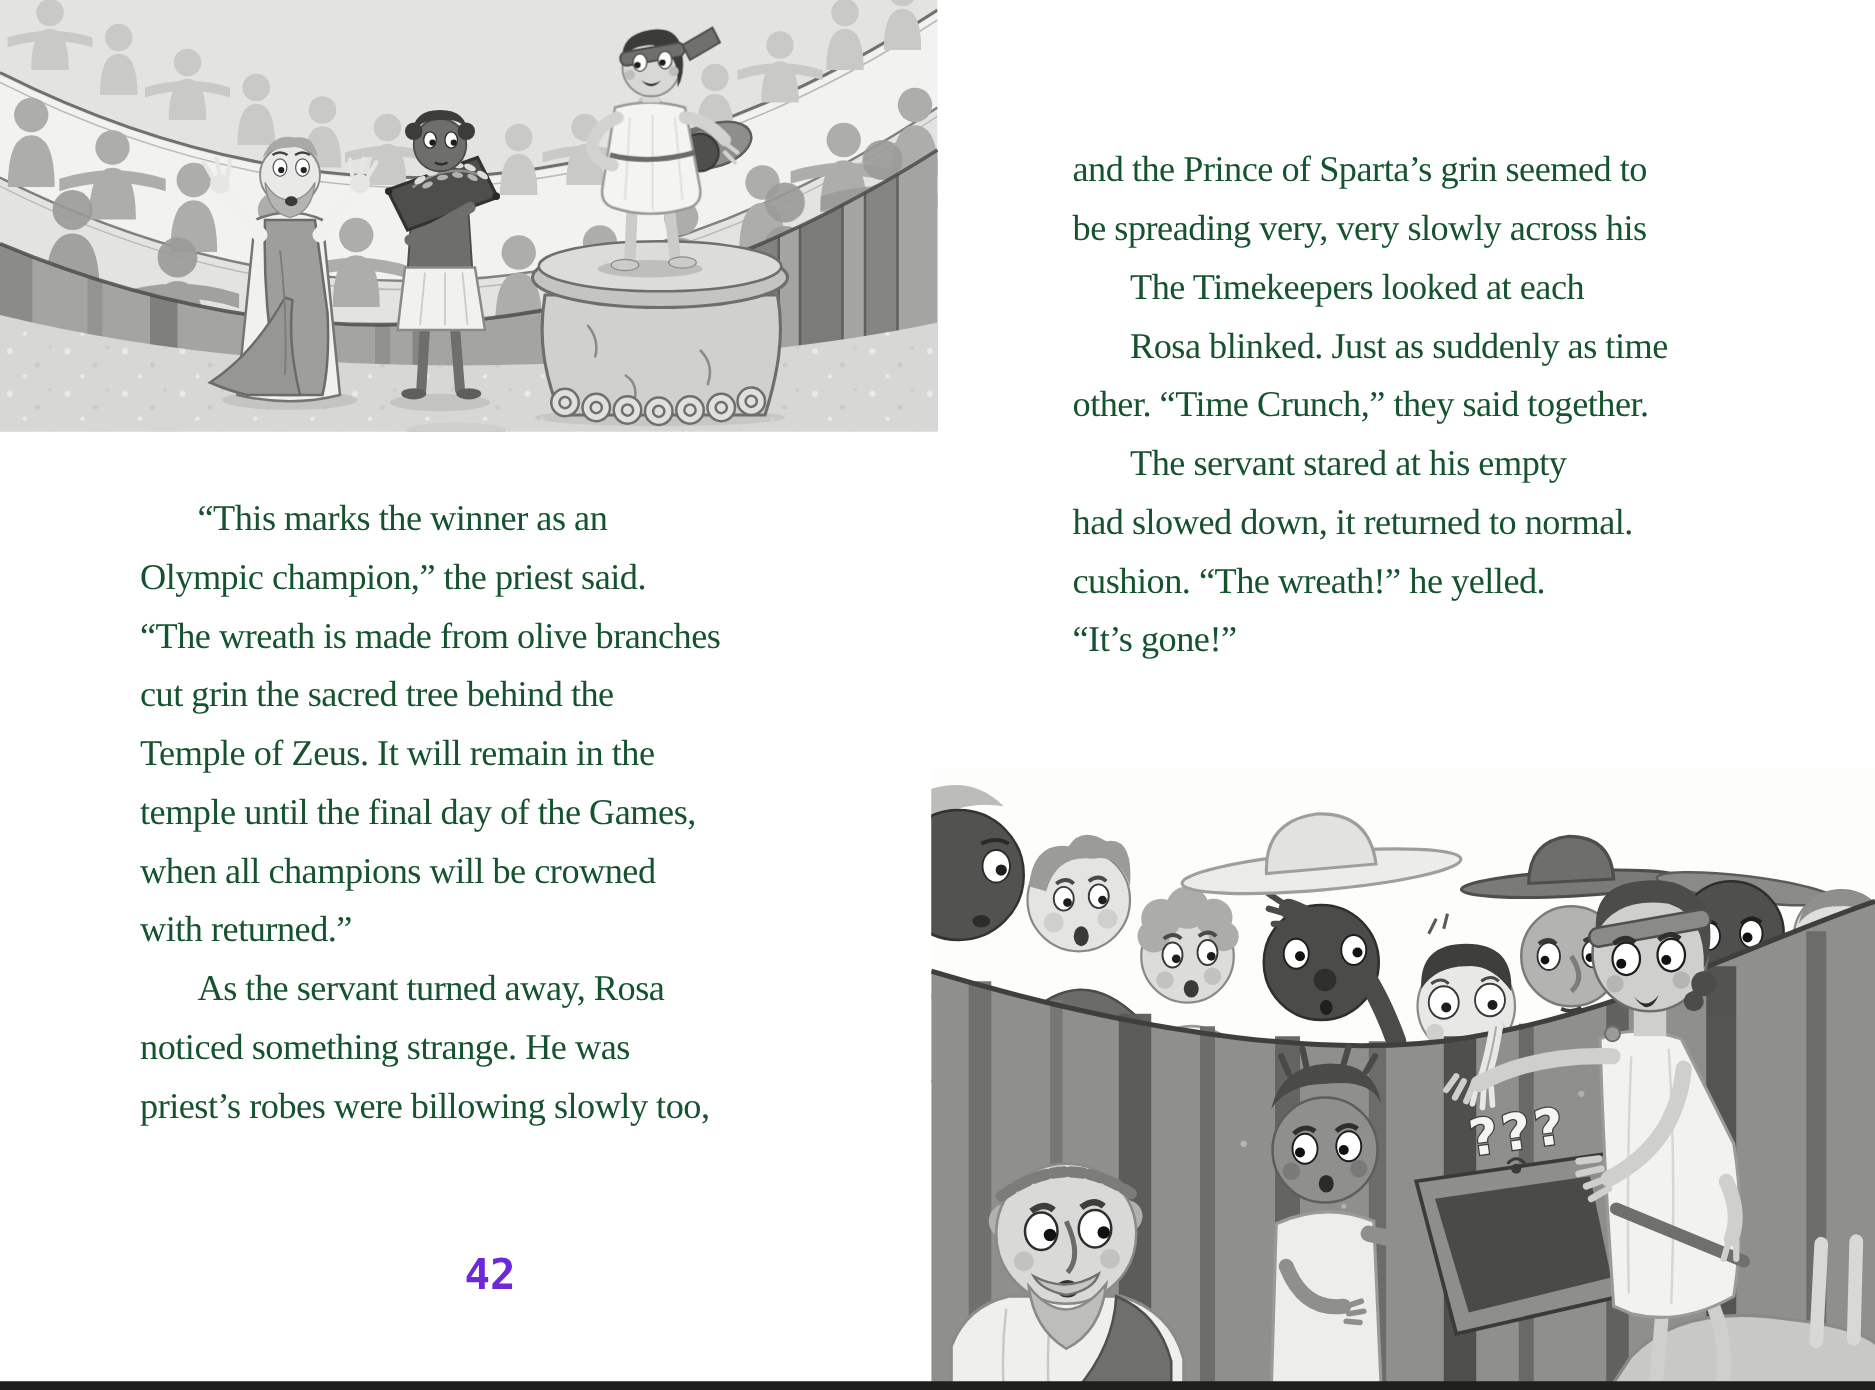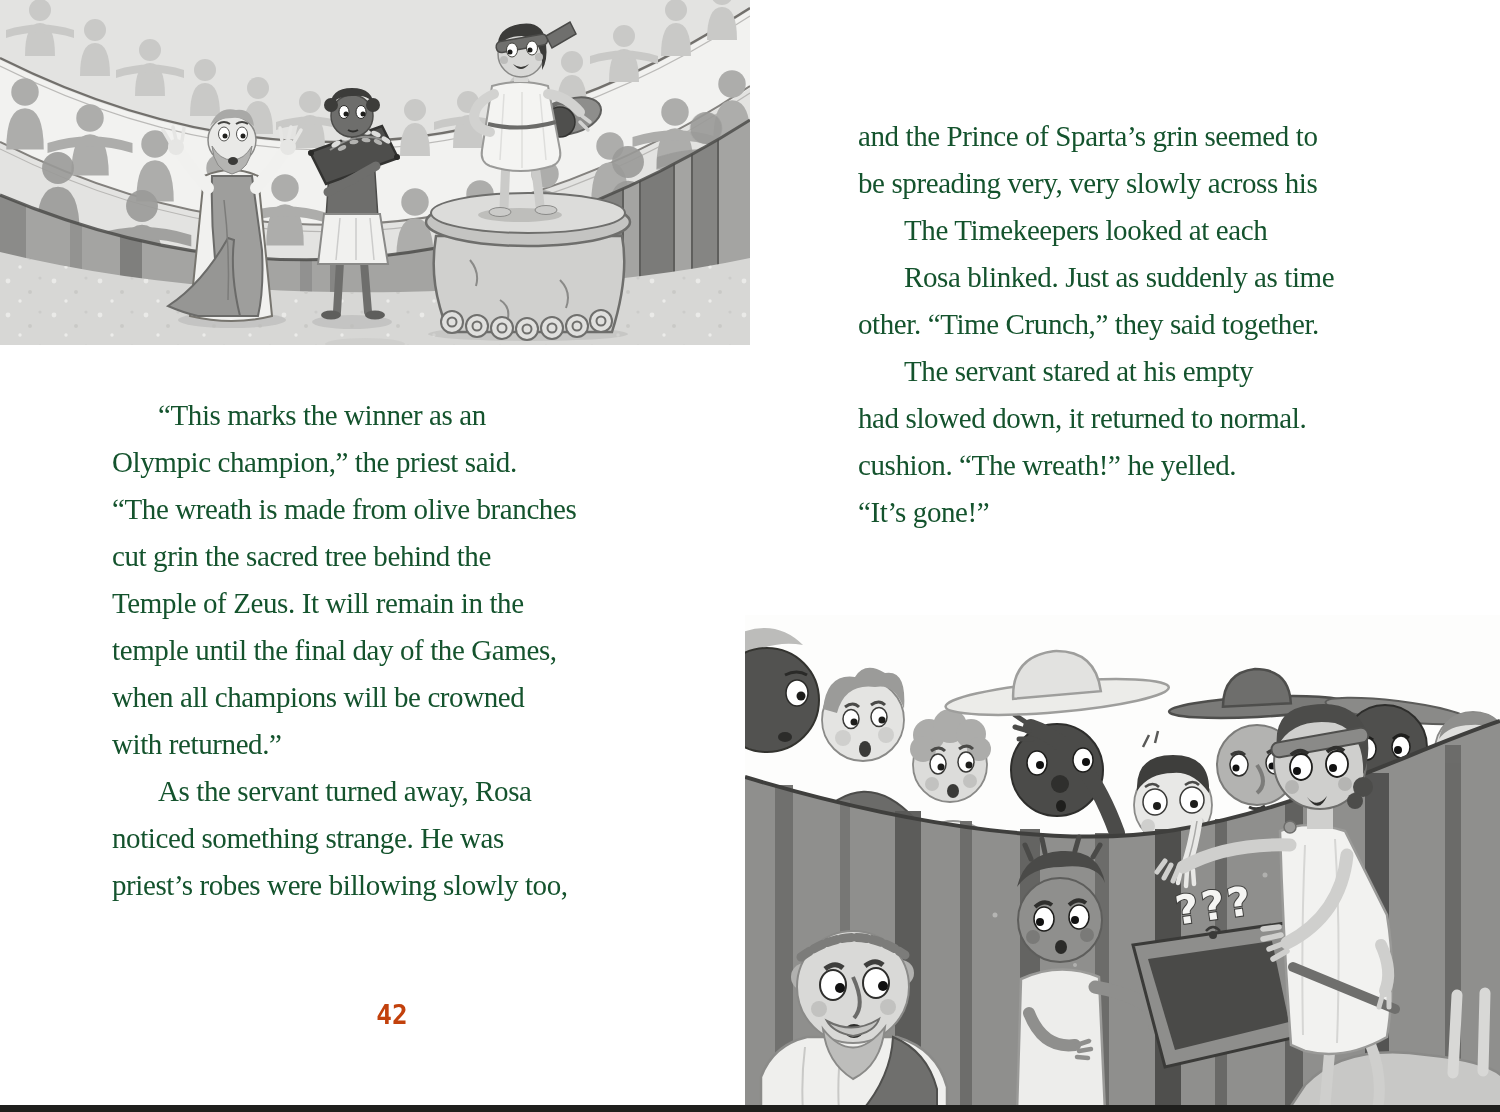--- a/index.html
+++ b/index.html
@@ -14,21 +14,21 @@
     position:absolute;color:#14532d;font-size:29px;line-height:47px;
     letter-spacing:-0.4px;white-space:nowrap;
   }
   #left-text{left:112px;top:392px;width:580px;}
   #right-text{left:858px;top:113px;width:580px;}
   .line{height:47px;}
   .ind{padding-left:46px;}
   #page-number{
     position:absolute;left:112px;top:1000px;width:560px;text-align:center;
     font-family:"DejaVu Sans Mono",monospace;font-weight:700;
-    font-size:26px;color:#c2410c;
+    font-size:34px;color:#6d28d9;
   }
   #bottom-edge{
     position:absolute;left:0;bottom:0;width:1500px;height:7px;background:#1f1f1d;
   }
   svg text.qmarks{
     font-family:"DejaVu Sans",sans-serif;font-weight:700;font-size:40px;
     fill:#f5f5f3;stroke:#3f3f3d;stroke-width:2px;paint-order:stroke;
     letter-spacing:3px;
   }
 </style>

